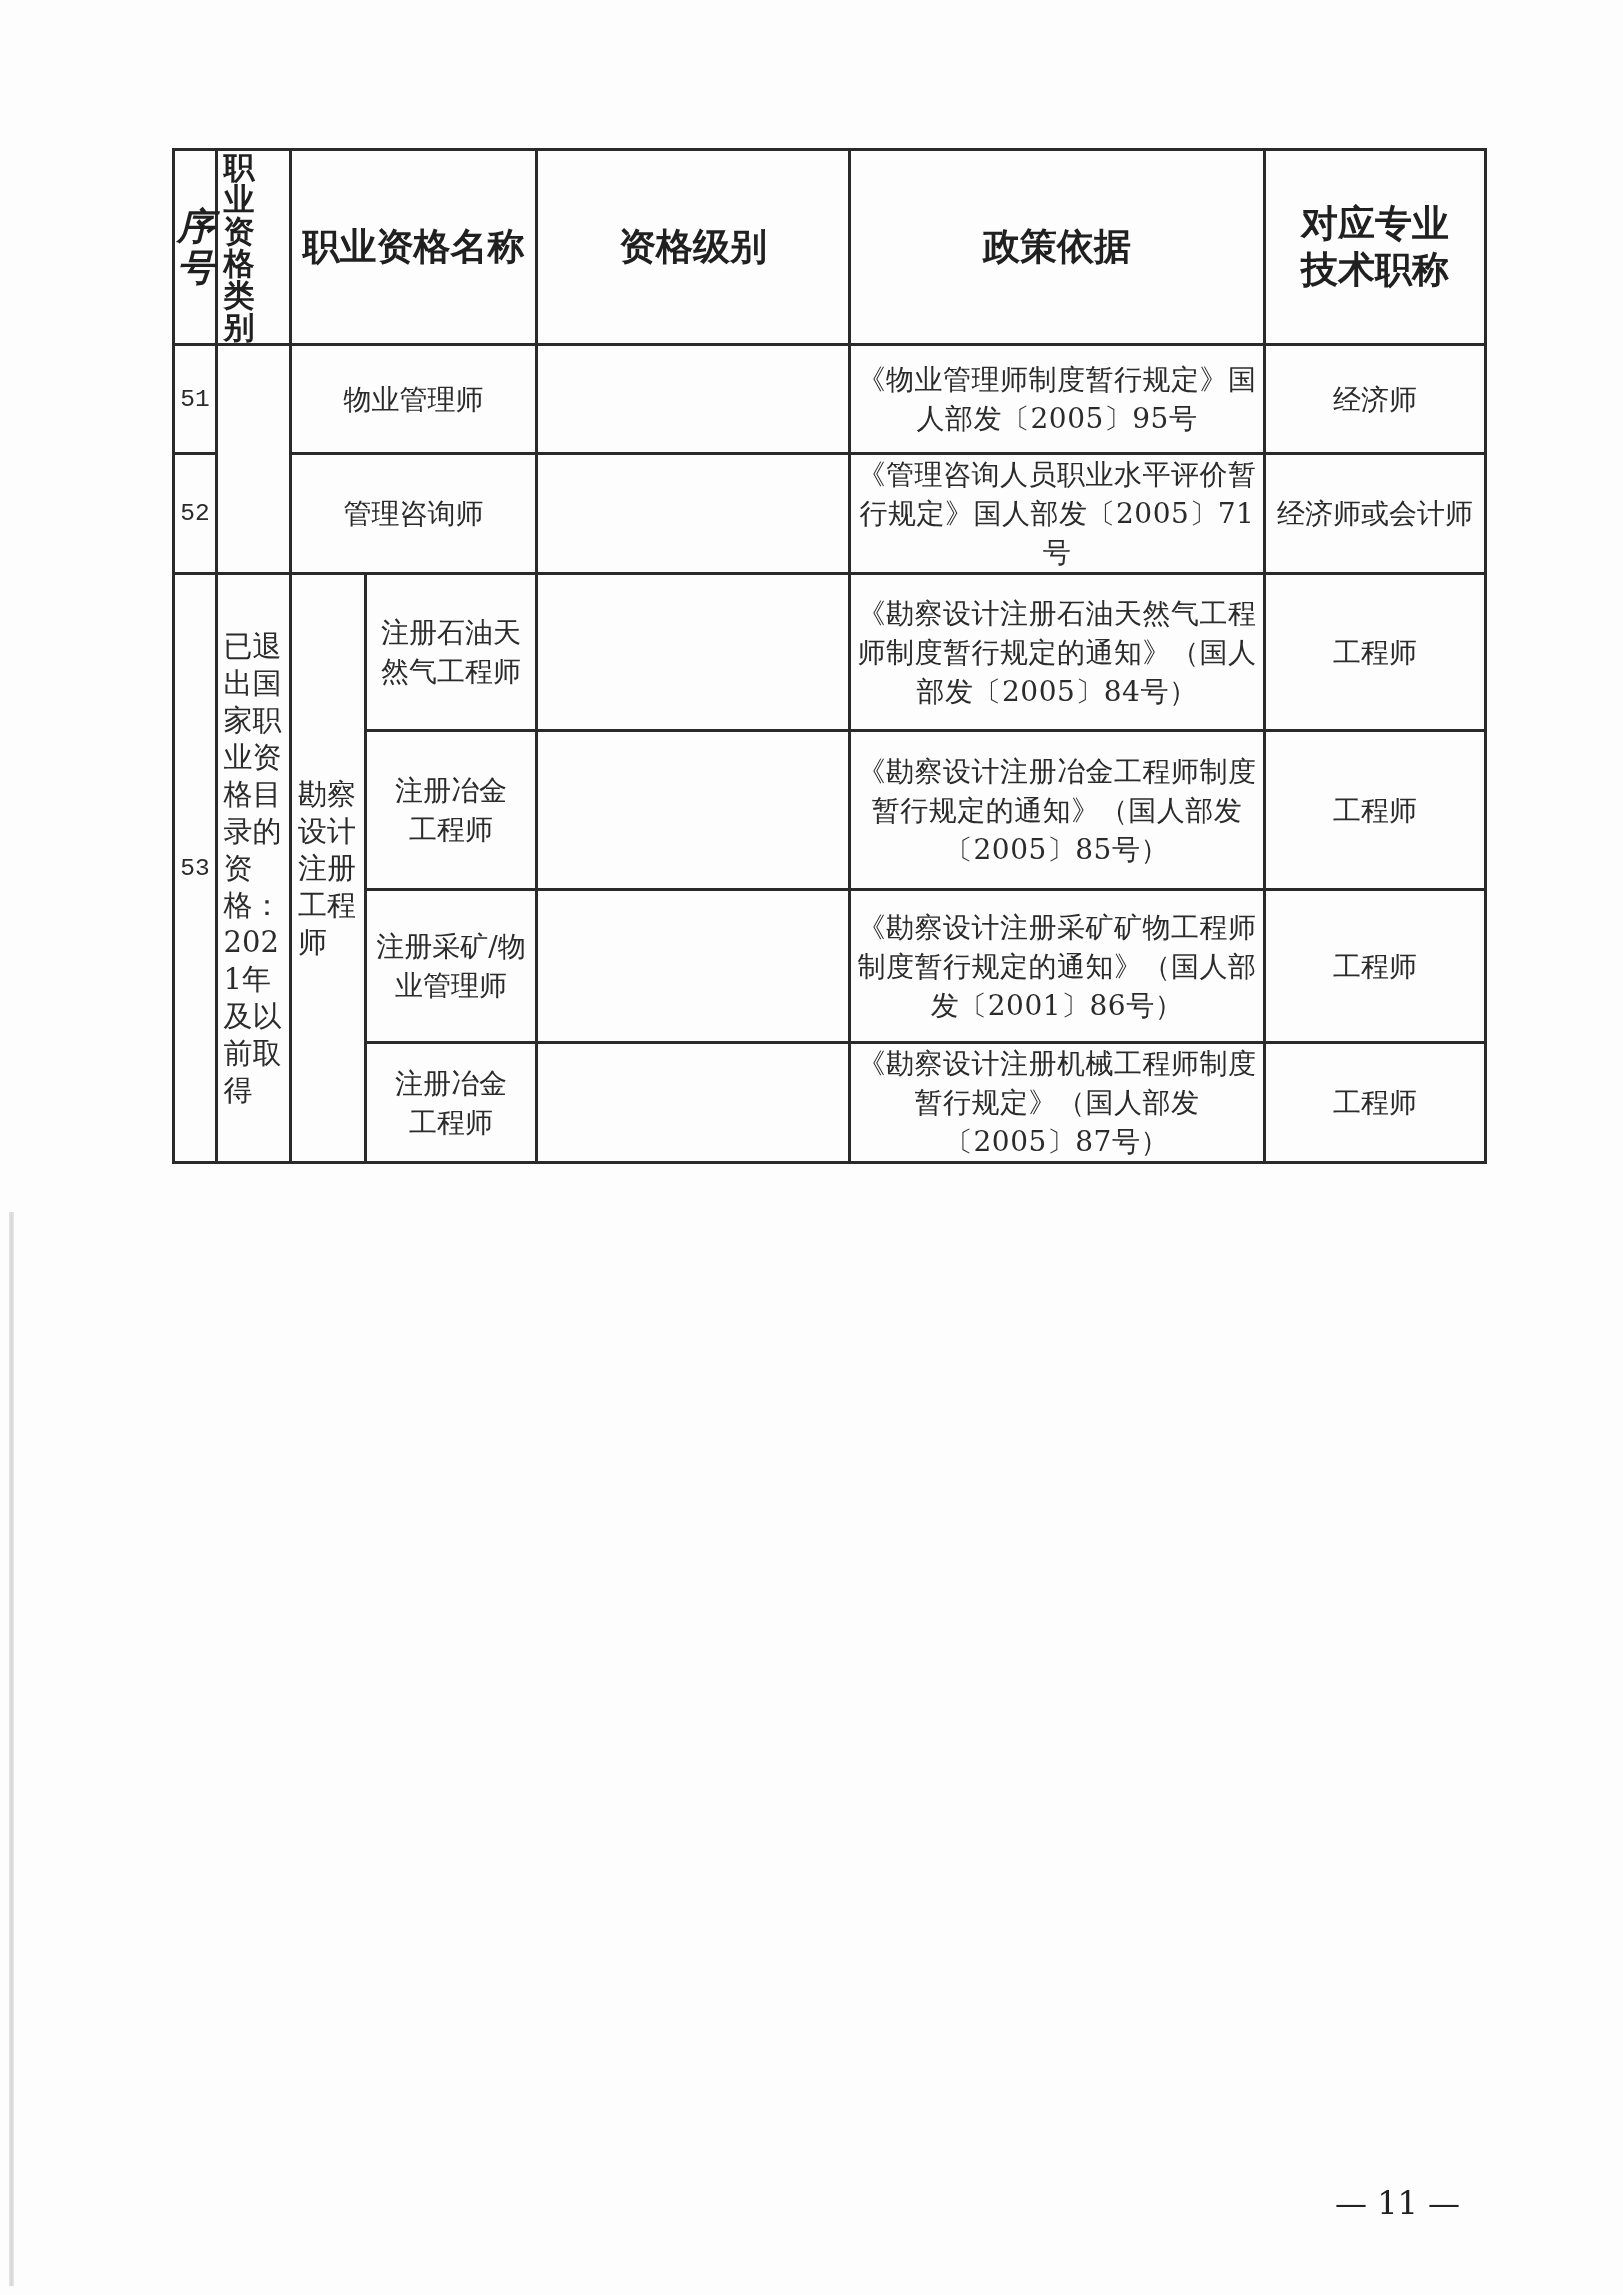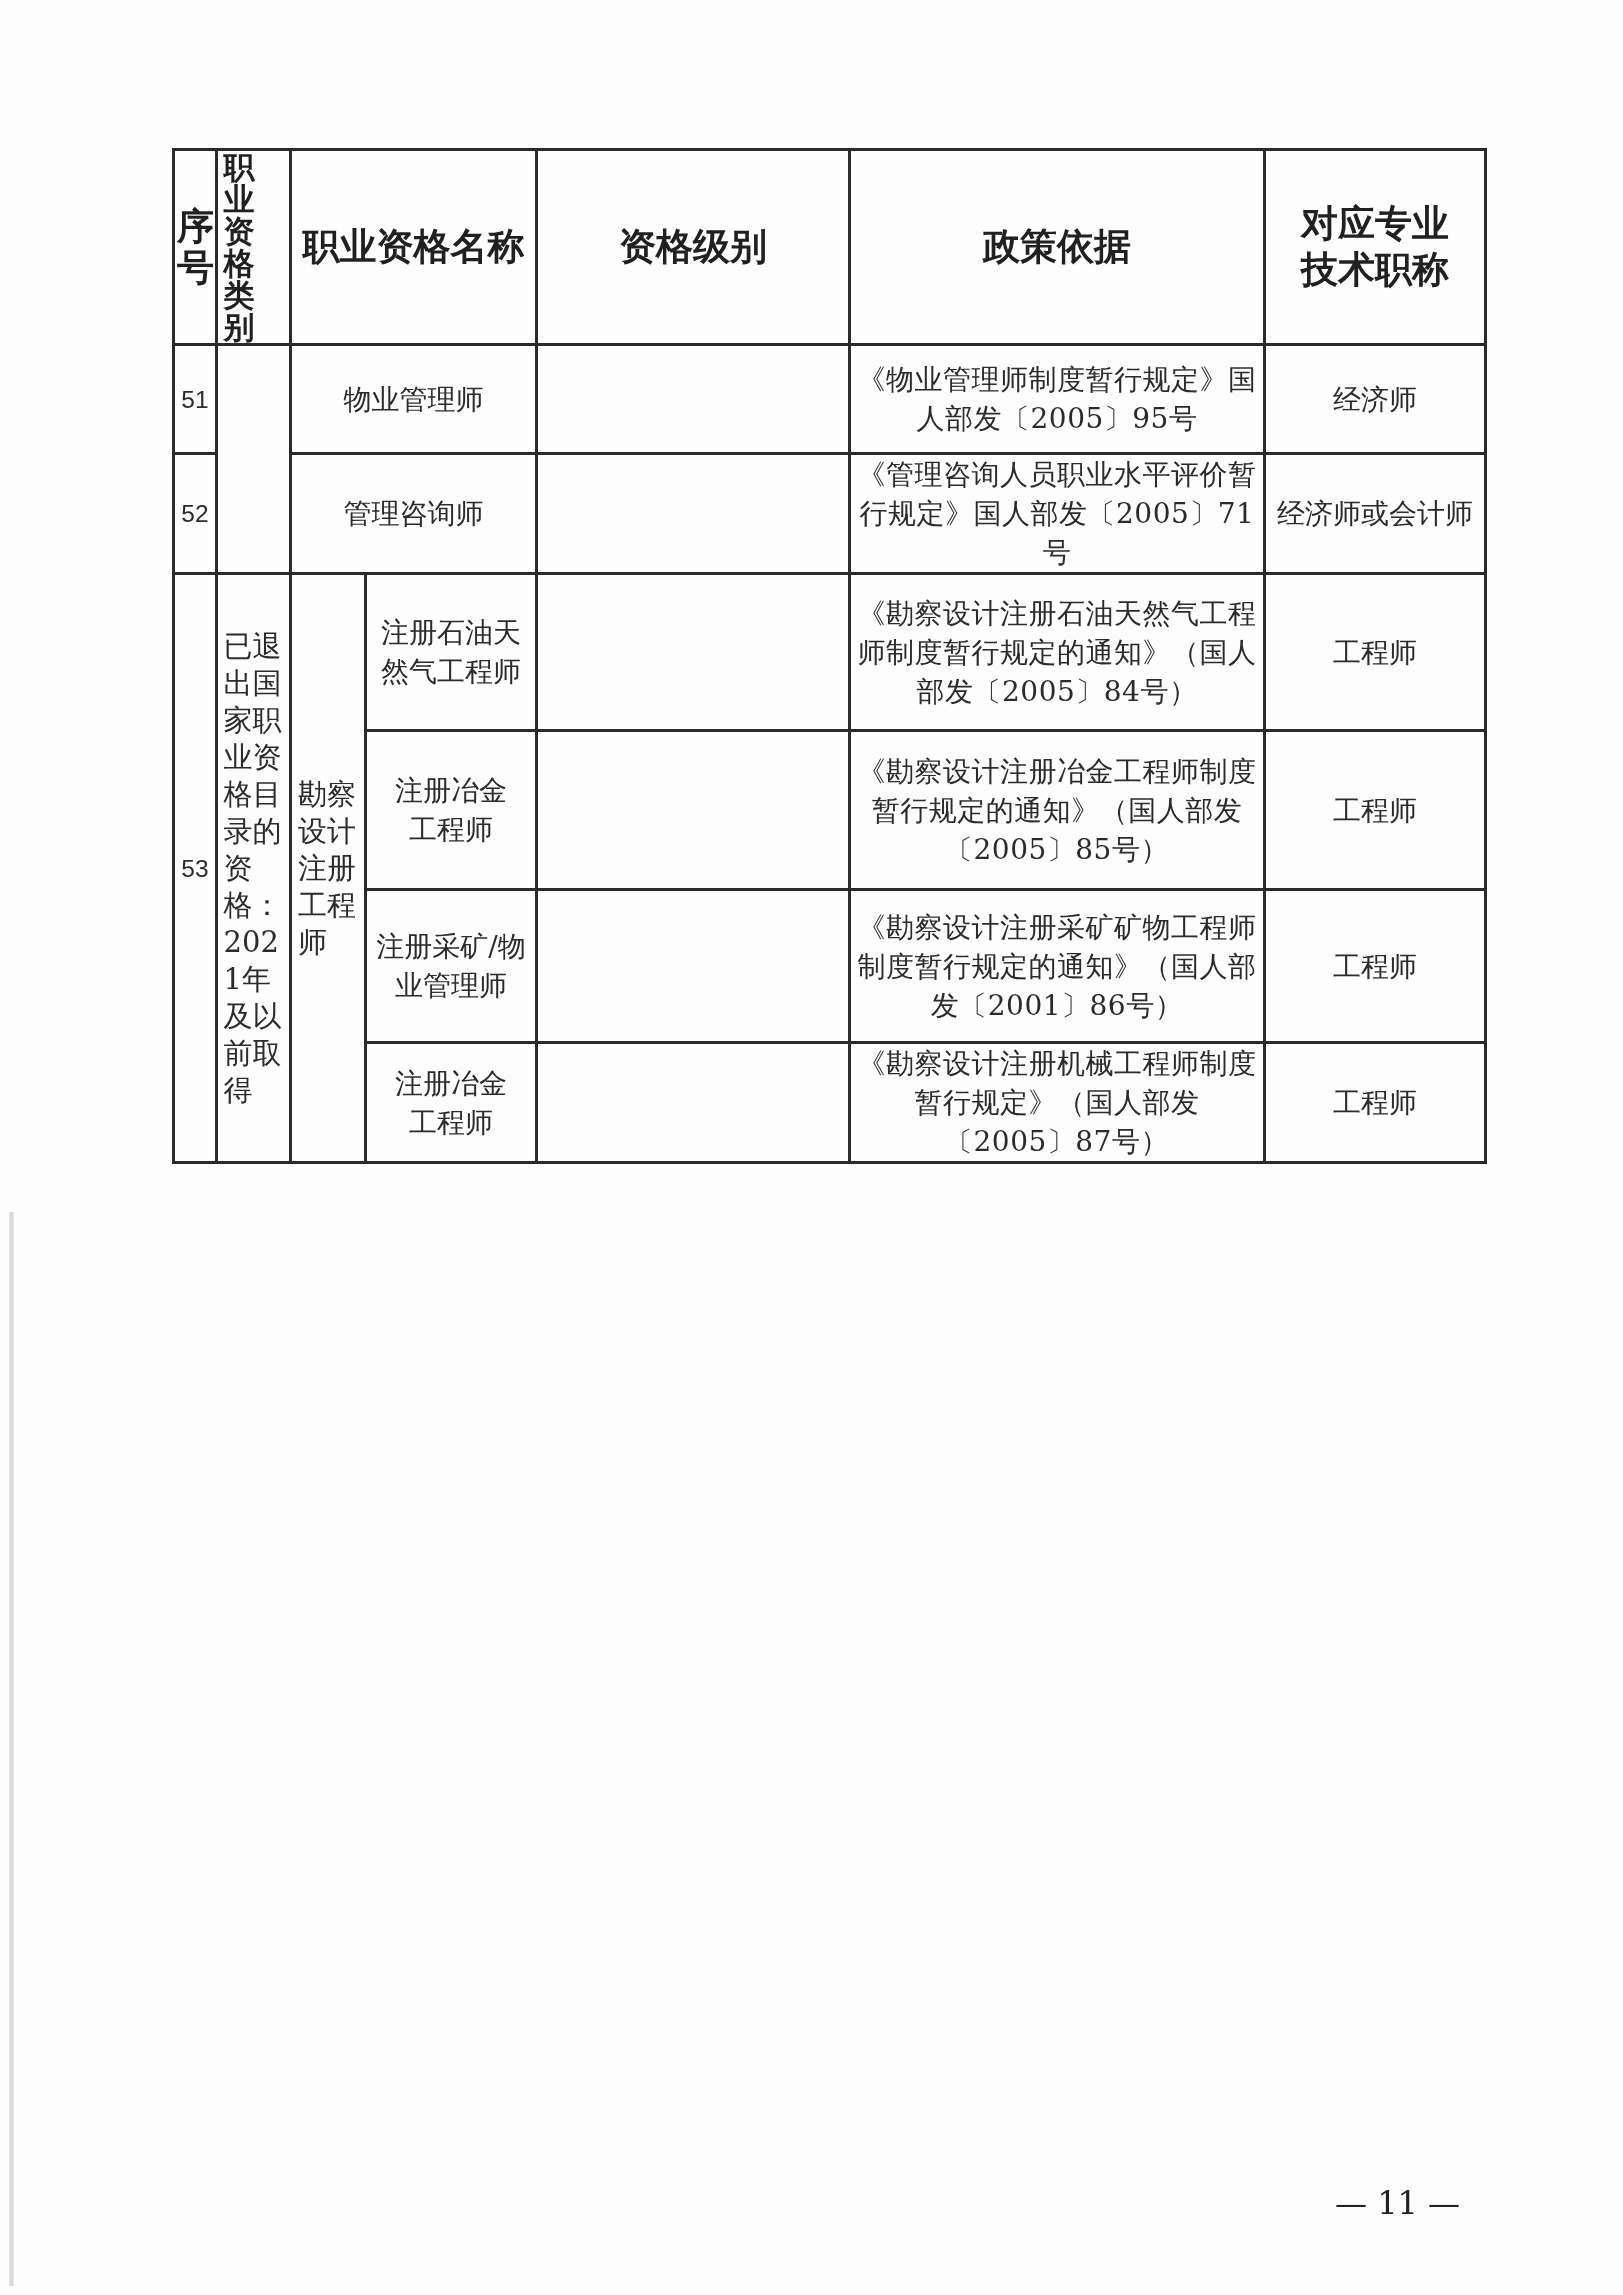--- a/index.html
+++ b/index.html
@@ -18,23 +18,23 @@
   }
   table.doc td, table.doc th {
     border: 3.1px solid #2a2a2a; padding: 0; text-align: center; vertical-align: middle;
     box-sizing: border-box;
   }
   th {
     font-family: "DejaVu Sans", "Liberation Sans", sans-serif; font-weight: bold;
     font-size: 37px; line-height: 46px; color: #202020;
   }
   th.narrow { font-size: 31px; line-height: 32px; }
-  th.seq { font-size: 37px; line-height: 41px; }
+  th.seq { font-size: 37px; line-height: 41px; font-style: italic; }
   td { font-size: 28px; line-height: 39px; color: #2b2b2b; }
-  td.seq { font-size: 24.5px; font-family: Liberation Sans, sans-serif; }
+  td.seq { font-size: 24.5px; font-family: Liberation Mono, monospace; }
   td.policy { text-align: left; padding: 0 11.2px 0 10.2px; letter-spacing: 0.5px; }
   td.vert { font-size: 29px; line-height: 37px; }
   .vstack { display: inline-block; width: 66px; word-break: break-all; text-align: center; }
   .vstack2 { display: inline-block; width: 60px; word-break: break-all; text-align: left; }
   .page-number {
     position: absolute; left: 1335px; top: 2184px; width: 138px; 
     font-family: "DejaVu Serif", "Liberation Serif", serif; font-size: 32px; color: #222;
   }
 </style>
 </head>

